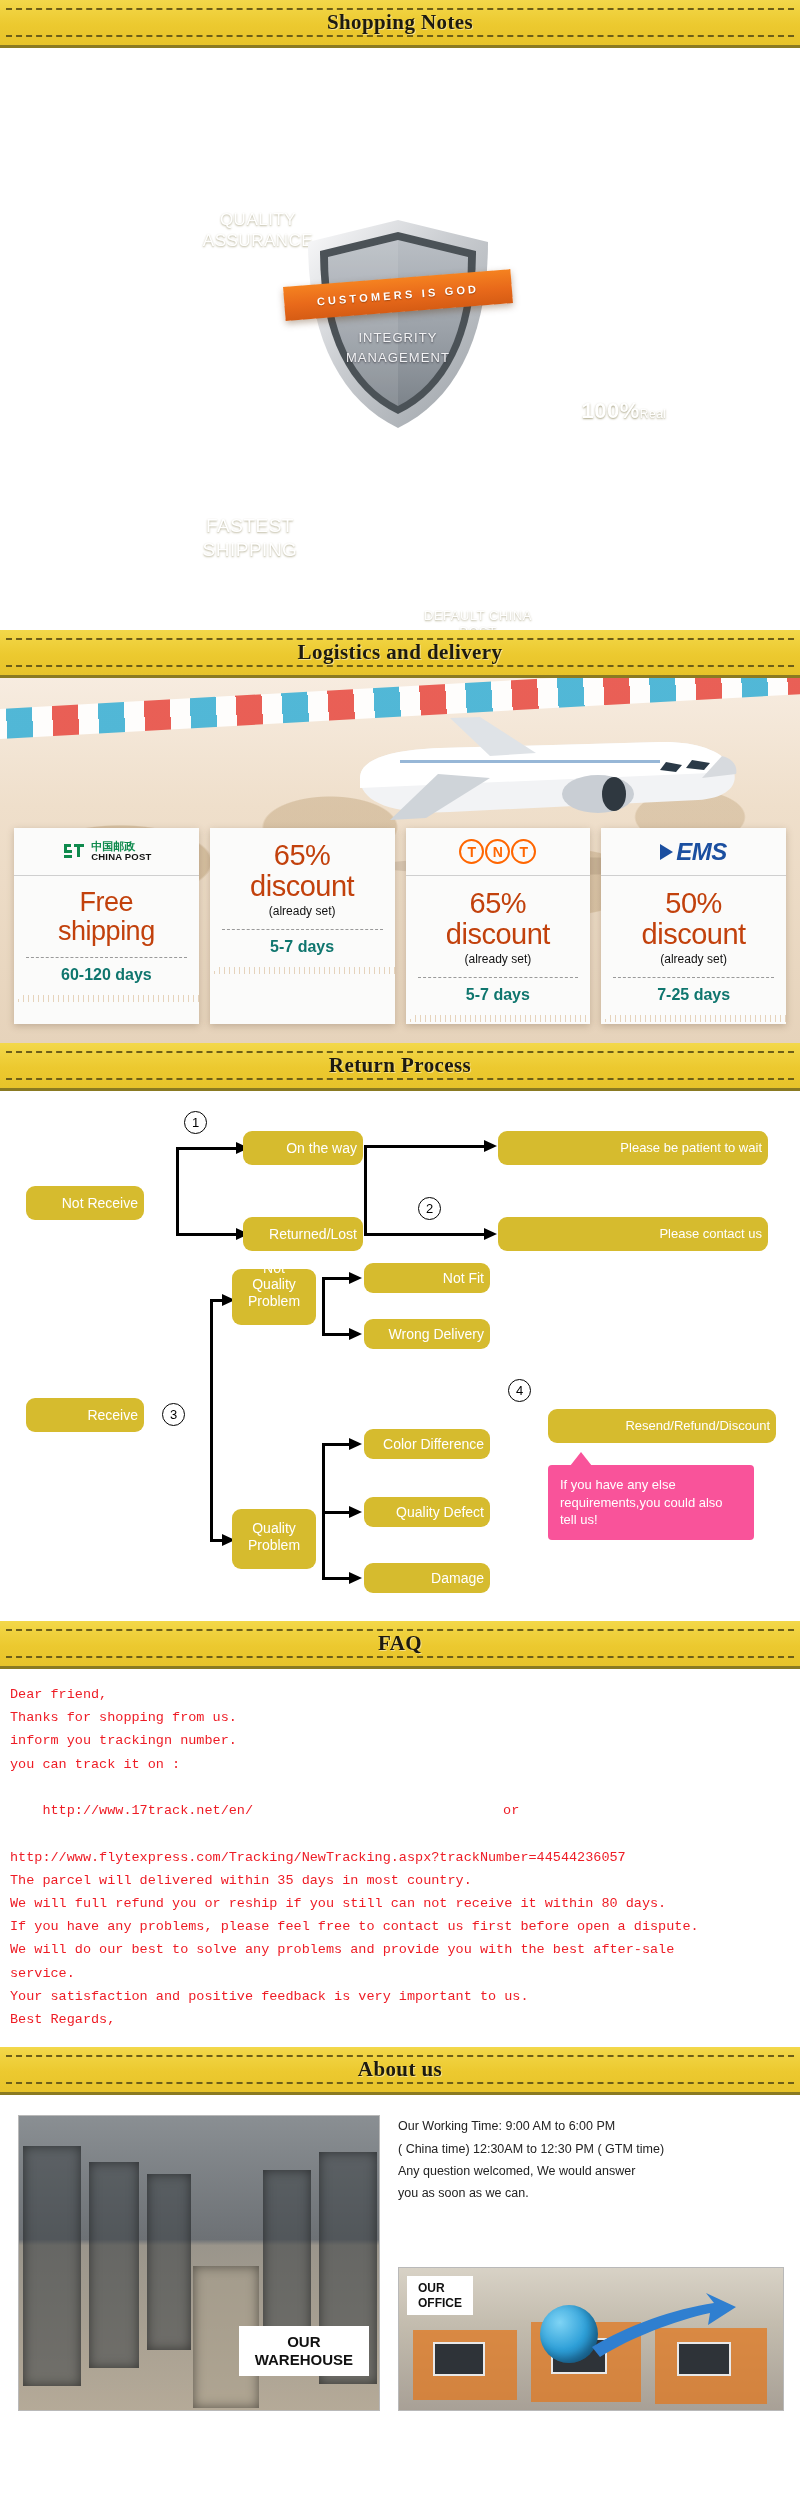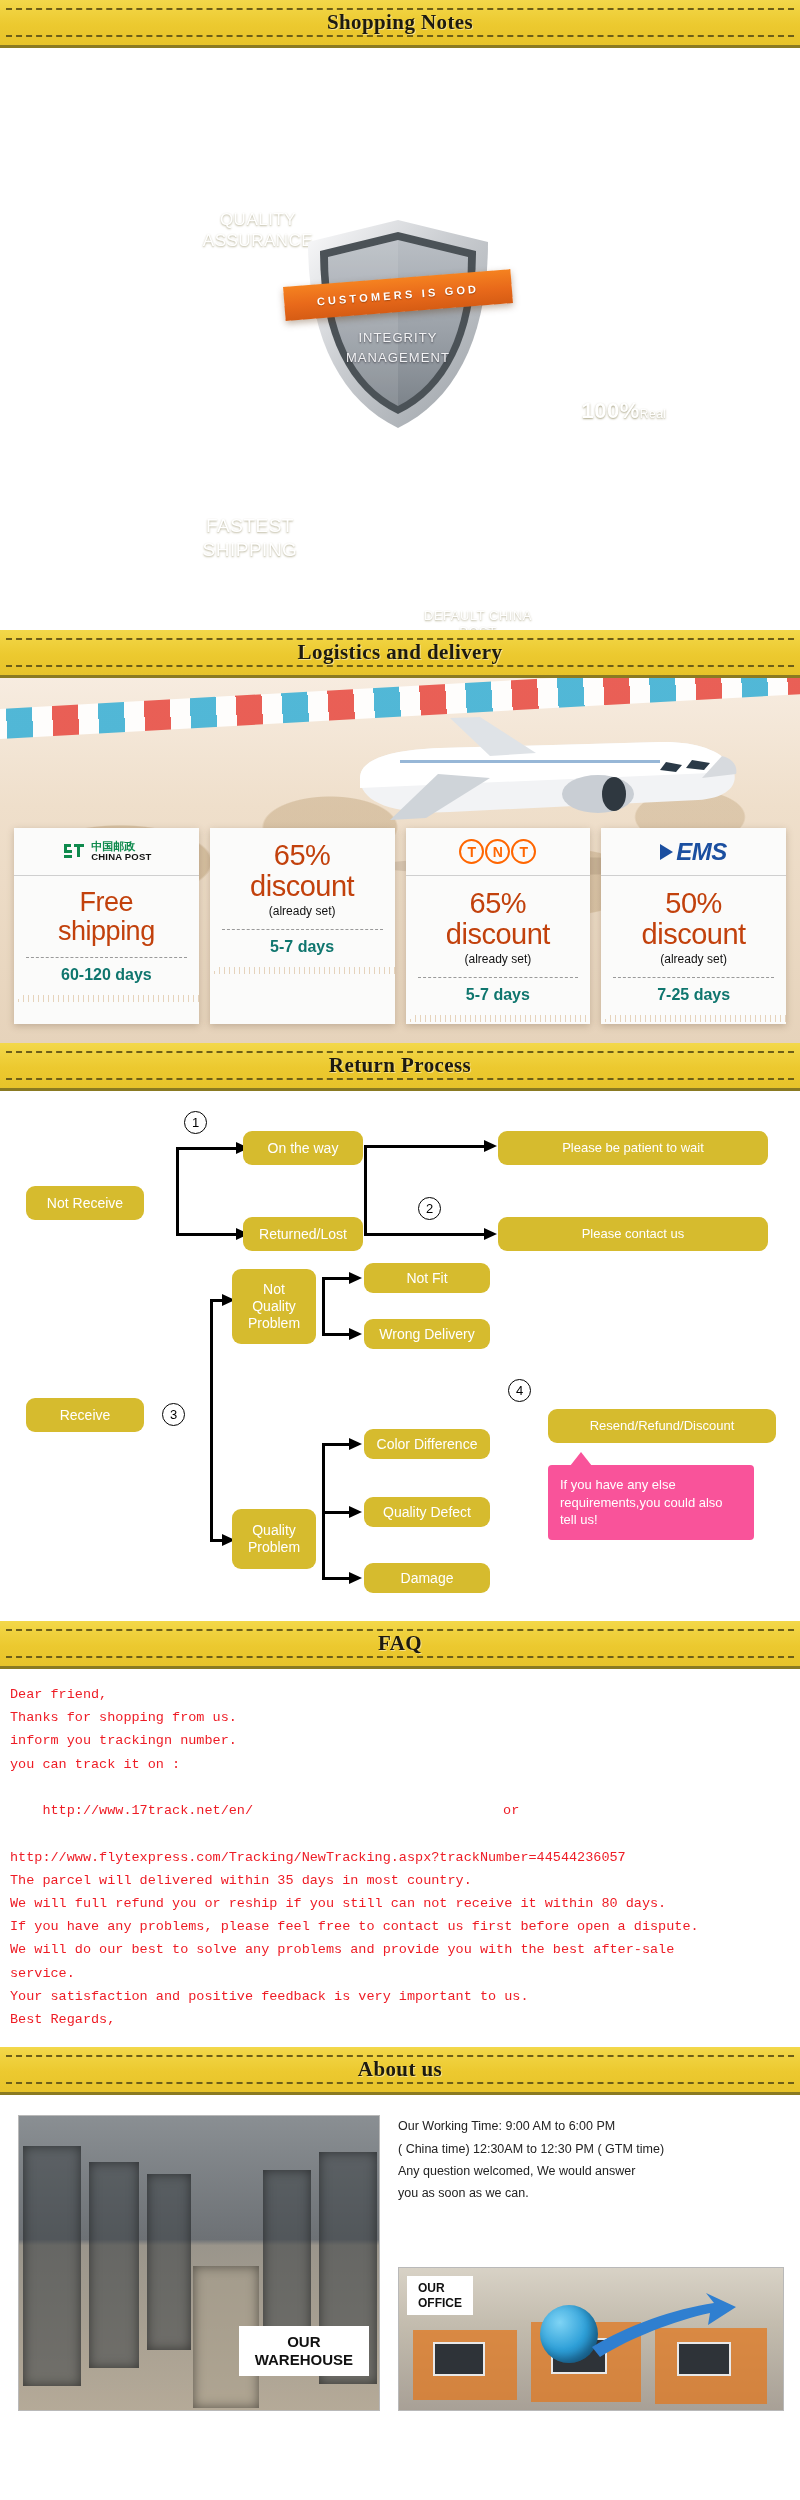--- a/index.html
+++ b/index.html
@@ -190,25 +190,25 @@
   .ems-chev { width: 0; height: 0; border-top: 8px solid transparent; border-bottom: 8px solid transparent; border-left: 13px solid #1b4fa0; }
   .ems-txt { font-size: 24px; font-weight: 700; font-style: italic; color: #1b4fa0; letter-spacing: -.5px; }
 
   
   .flow { position: relative; width: 800px; height: 530px; background: #fff; }
   .fbox {
     position: absolute;
     background: #d6bb2e;
     color: #fff;
     border-radius: 9px;
-    display: flex; align-items: center; justify-content: center;
+    display: flex; align-items: center; justify-content: flex-end;
     text-align: center;
     font-size: 14px;
     line-height: 1.2;
-    padding: 4px 6px;
+    padding: 15px 6px;
   }
   .fbox.small { font-size: 13px; }
   .fline { position: absolute; background: #000; }
   .fh { height: 3px; }
   .fv { width: 3px; }
   .arrow {
     position: absolute;
     width: 0; height: 0;
     border-top: 6px solid transparent;
     border-bottom: 6px solid transparent;
@@ -519,21 +519,21 @@
   <div class="circnum" style="left:162px; top:312px;">
     <span>3</span>
   </div>
 
   <div class="fline fv" style="left:210px; top:208px; height:243px;"></div>
   <div class="fline fh" style="left:210px; top:208px; width:20px;"></div>
   <div class="fline fh" style="left:210px; top:448px; width:20px;"></div>
   <div class="arrow" style="left:222px; top:203px;"></div>
   <div class="arrow" style="left:222px; top:443px;"></div>
 
-  <div class="fbox" style="left:232px; top:178px; width:84px; height:75px; flex-direction:column; white-space:pre-line;">
+  <div class="fbox" style="left:232px; top:178px; width:84px; height:56px; flex-direction:column; white-space:pre-line;">
     <span>Not
 Quality
 Problem</span>
   </div>
   <div class="fbox" style="left:232px; top:418px; width:84px; height:60px; flex-direction:column; white-space:pre-line;">
     <span>Quality
 Problem</span>
   </div>
 
   <div class="fline fv" style="left:322px; top:186px; height:59px;"></div>

